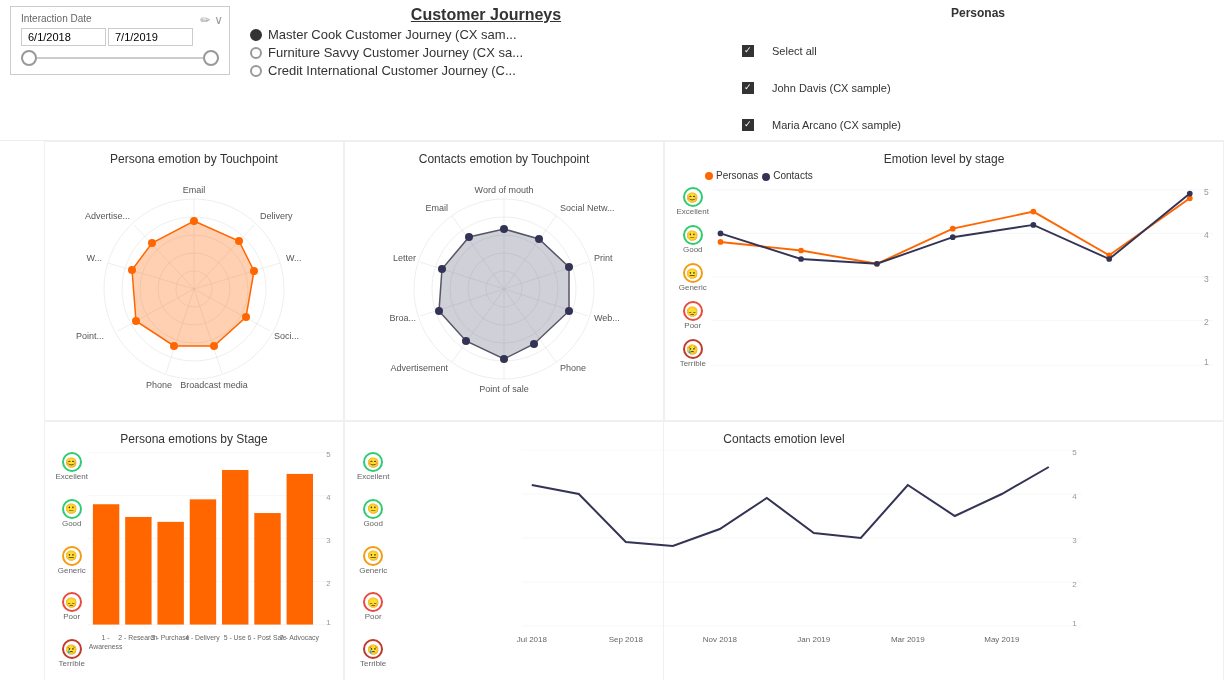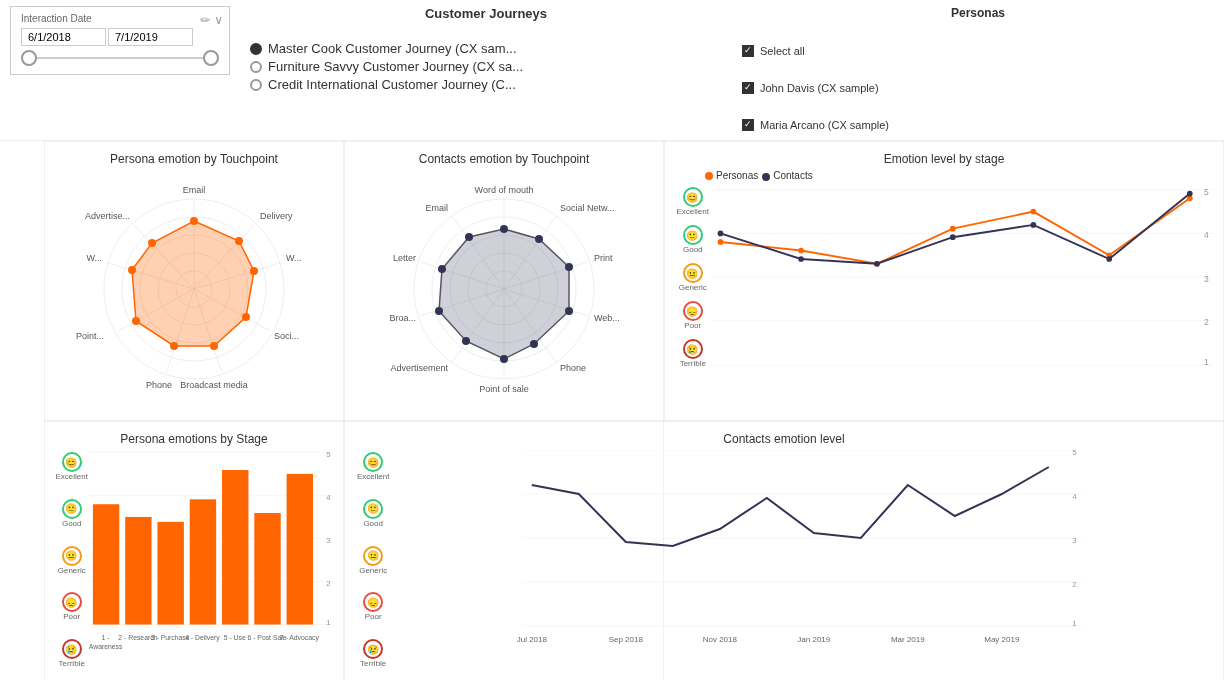--- a/index.html
+++ b/index.html
@@ -11,28 +11,28 @@
     .date-inputs { display: flex; gap: 2px; margin-bottom: 2px; }
     .date-input { border: 1px solid #ccc; padding: 2px 6px; font-size: 11px; width: 85px; }
     .slider-container { position: relative; height: 20px; }
     .slider-track { position: absolute; top: 50%; left: 0; right: 0; height: 2px; background: #ccc; transform: translateY(-50%); }
     .slider-thumb { position: absolute; width: 16px; height: 16px; background: #fff; border: 2px solid #999; border-radius: 50%; top: 50%; transform: translateY(-50%); cursor: pointer; }
     .slider-thumb-left { left: 0; }
     .slider-thumb-right { right: 0; }
     .filter-icons { position: absolute; top: 6px; right: 6px; display: flex; gap: 4px; color: #999; font-size: 12px; }
     
     .journeys-section { flex: 1; }
-    .journeys-title { font-size: 13px; font-weight: 600; text-align: center; margin-bottom: 20px; }
+    .journeys-title { font-size: 16px; font-weight: 600; text-align: center; margin-bottom: 3px; text-decoration: underline; }
     .journey-item { display: flex; align-items: center; gap: 6px; margin-bottom: 3px; font-size: 13px; }
     .radio-circle { width: 12px; height: 12px; border: 2px solid #999; border-radius: 50%; display: inline-block; flex-shrink: 0; }
     .radio-circle.selected { background: #333; border-color: #333; }
     
     .personas-section { flex: 1; }
     .personas-title { font-size: 12px; font-weight: 600; text-align: center; margin-bottom: 4px; }
-    .persona-item { display: flex; align-items: center; gap: 6px; margin-bottom: 3px; font-size: 11px; margin-top: 25px; }
+    .persona-item { display: flex; align-items: center; gap: 18px; margin-bottom: 3px; font-size: 11px; margin-top: 25px; }
     .checkbox { width: 12px; height: 12px; border: 1px solid #333; display: inline-block; flex-shrink: 0; background: #333; position: relative; }
     .checkbox::after { content: '✓'; color: #fff; font-size: 9px; position: absolute; top: -1px; left: 1px; }
     
     .chart-panel { padding: 10px; position: relative; border: 1px solid #f0f0f0; }
     .chart-title { font-size: 12px; text-align: center; margin-bottom: 4px; color: #333; }
     .emotion-icon { display: flex; flex-direction: column; align-items: center; }
     .emotion-face { width: 20px; height: 20px; border-radius: 50%; border: 2px solid; display: flex; align-items: center; justify-content: center; font-size: 10px; }
     .emotion-face.excellent { border-color: #2ecc71; color: #2ecc71; }
     .emotion-face.good { border-color: #2ecc71; color: #2ecc71; }
     .emotion-face.generic { border-color: #f39c12; color: #f39c12; }

